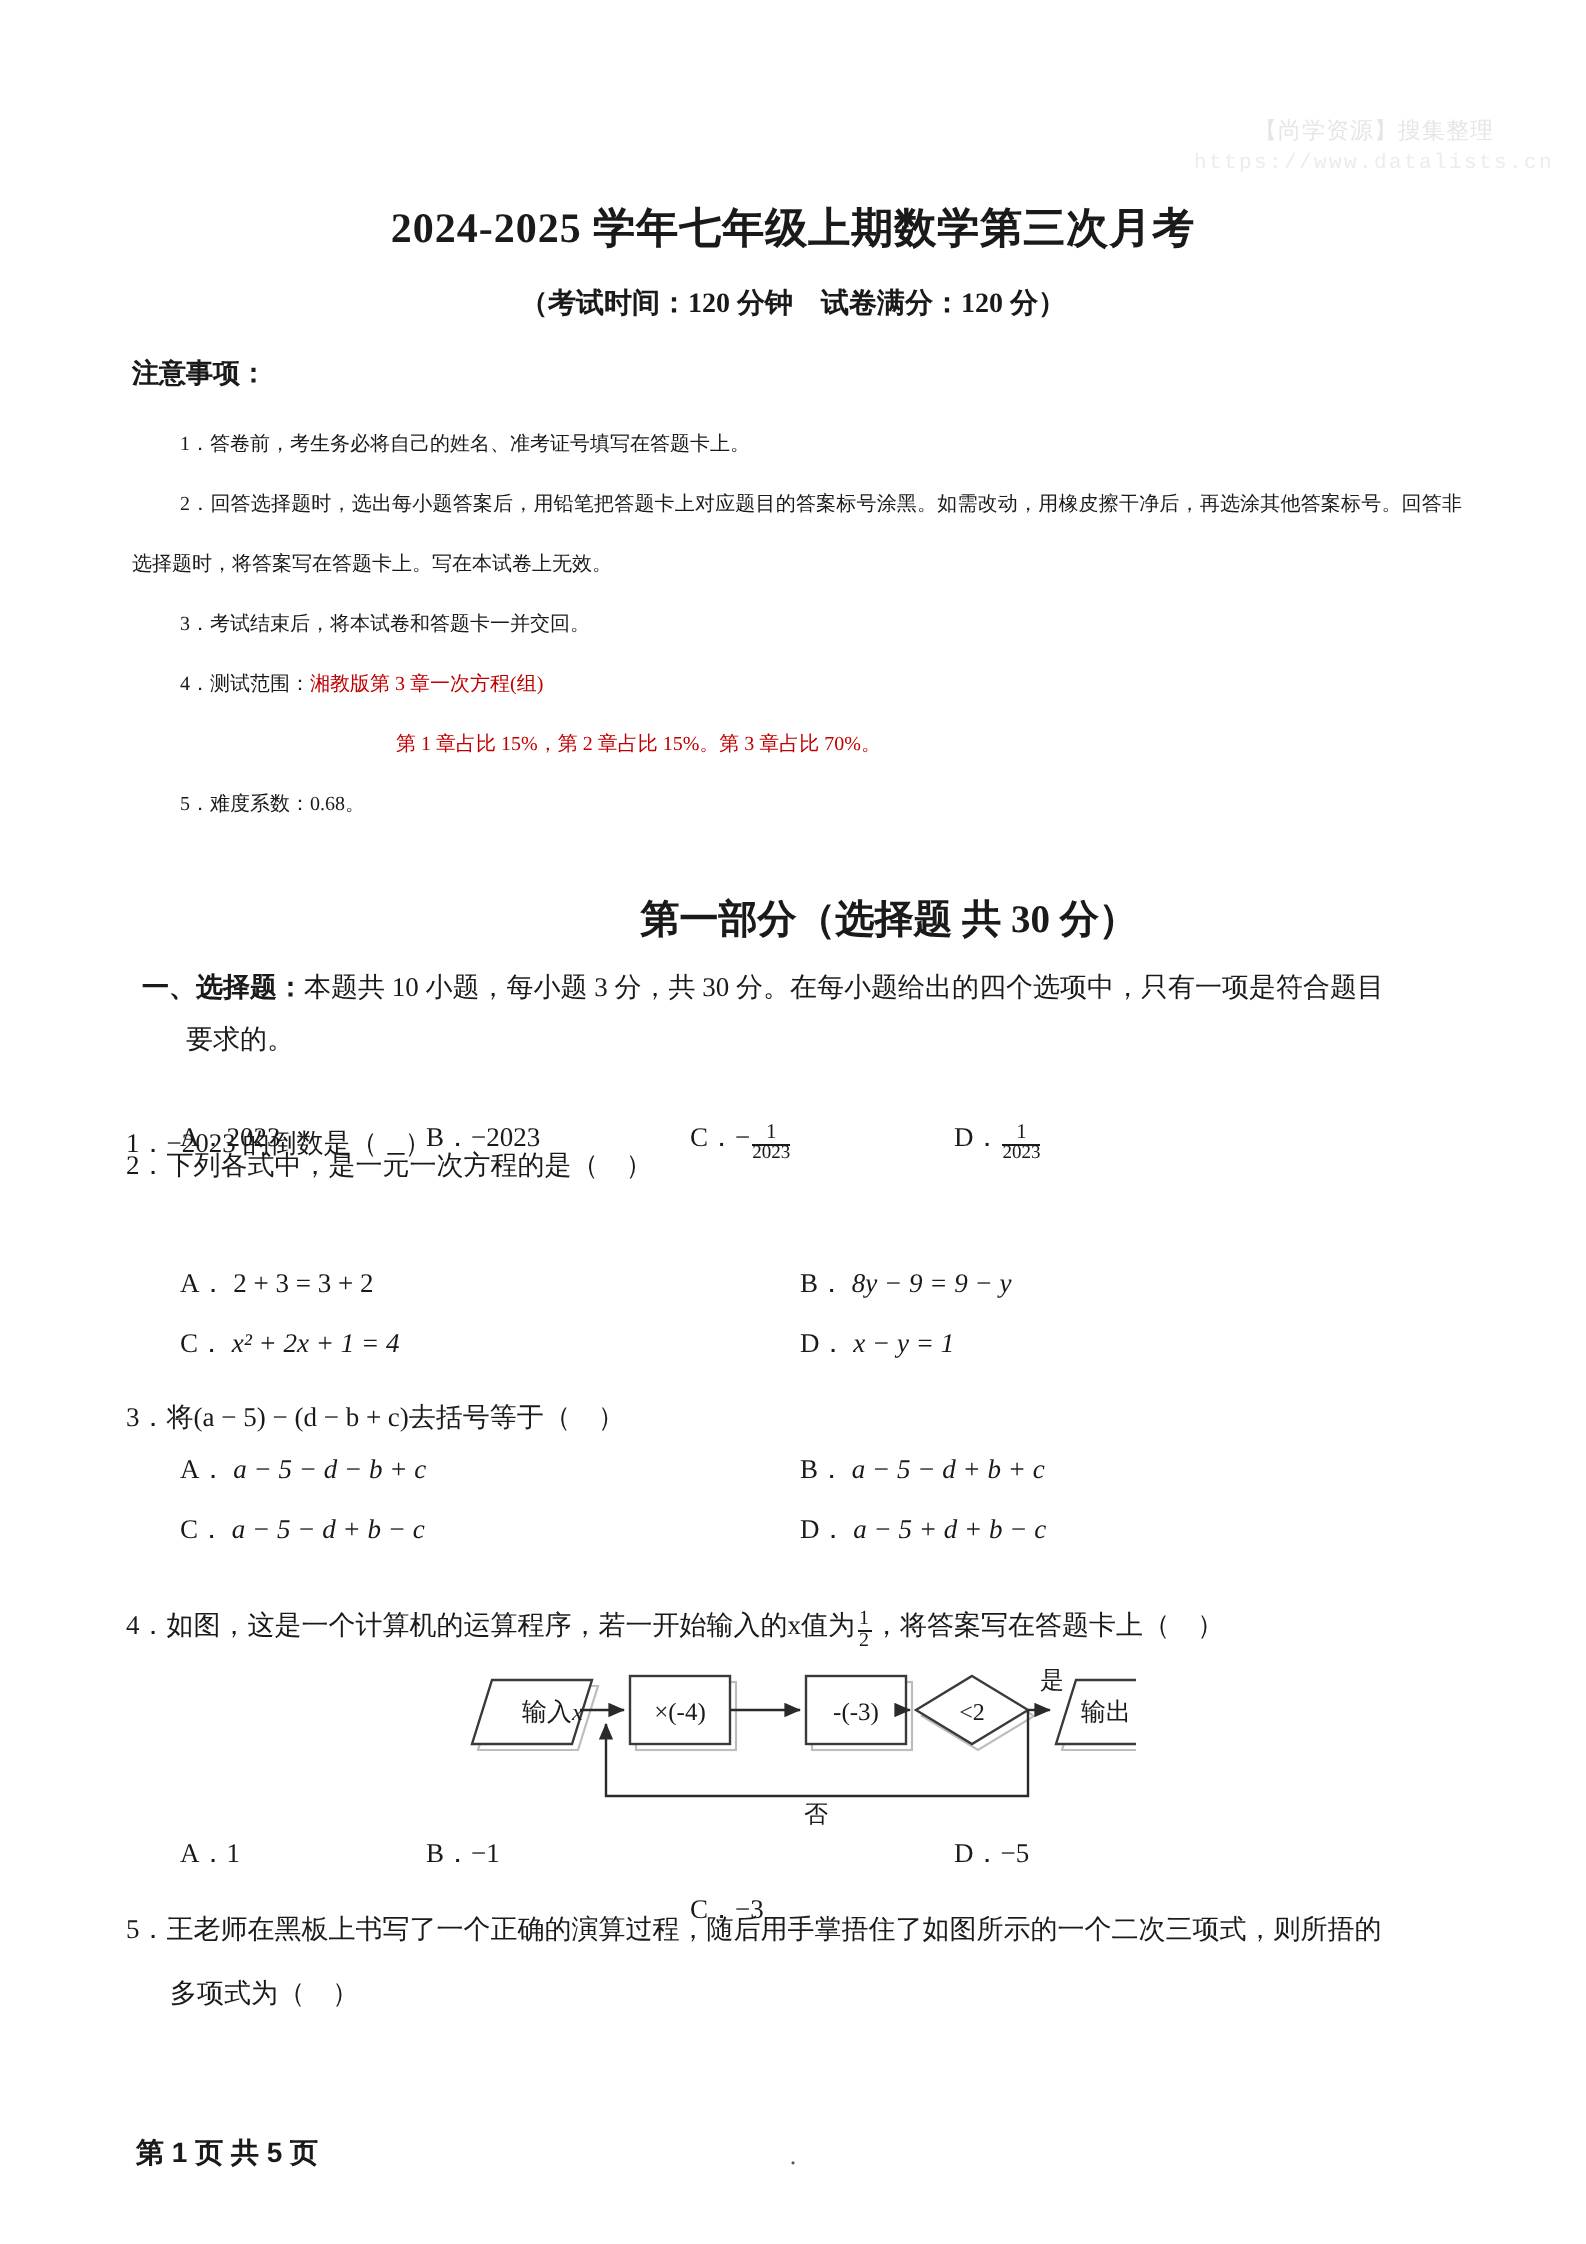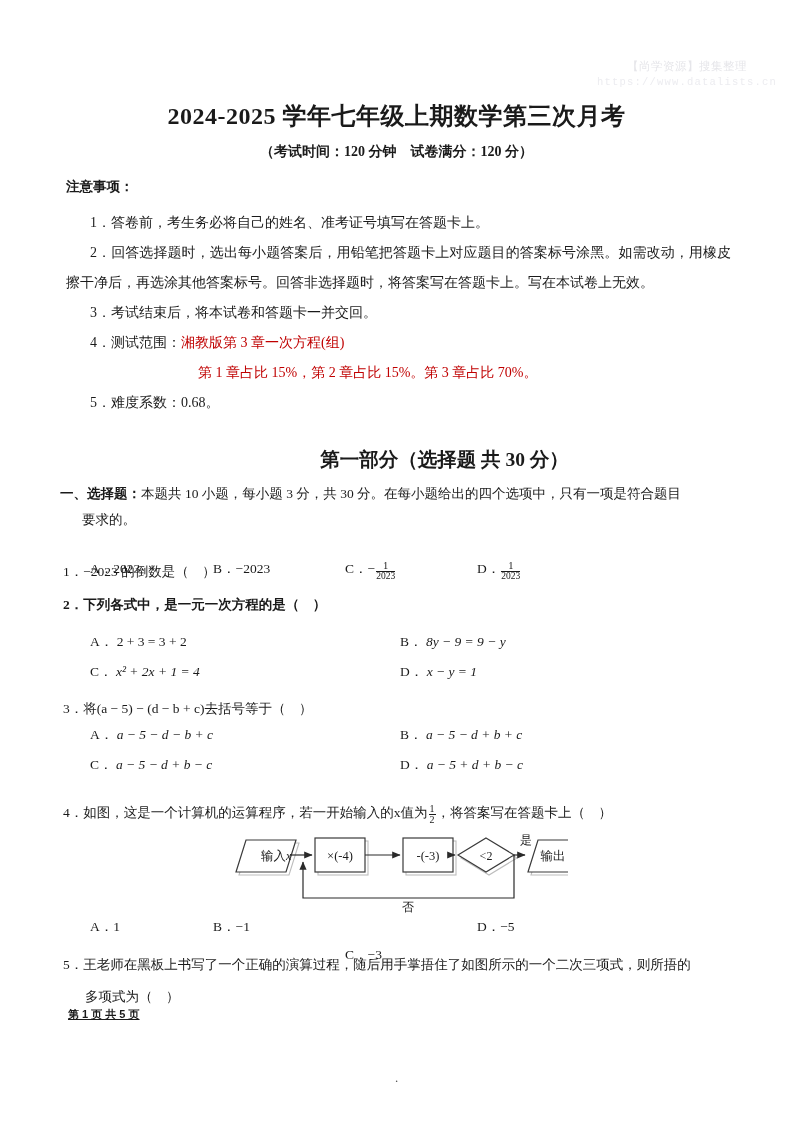--- a/index.html
+++ b/index.html
@@ -45,21 +45,21 @@
     letter-spacing: 1.2px;
     color: #ececf0;
   }
 
   
   .doc-title {
     position: absolute;
     left: 0; top: 100px;
     width: 793px;
     text-align: center;
-    font-size: 24px;
+    font-size: 21px;
     font-weight: bold;
     letter-spacing: 0.5px;
   }
   .doc-subtitle {
     position: absolute;
     left: 0; top: 143px;
     width: 793px;
     text-align: center;
     font-size: 14px;
     font-weight: bold;
@@ -70,21 +70,21 @@
     position: absolute;
     left: 66px; top: 178px;
     font-family: "Liberation Sans", sans-serif;
     font-size: 13.5px;
     font-weight: bold;
   }
   .notice-list {
     position: absolute;
     left: 66px; top: 208px;
     width: 665px;
-    font-size: 14px;
+    font-size: 10px;
     line-height: 30px;
   }
   .notice-item {
     text-indent: 24px;
     text-align: justify;
   }
   .notice-item.n4 { text-indent: 24px; }
   .red { color: #c00000; }
   .red-indent {
     display: block;
@@ -98,21 +98,21 @@
     position: absolute;
     left: 0; top: 446px;
     width: 793px;
     text-align: center;
     font-size: 19.5px;
     font-weight: bold;
     padding-left: 48px;
   }
   .section-intro {
     position: absolute;
-    left: 60px; top: 481px;
+    left: 71px; top: 481px;
     width: 668px;
     font-size: 13.5px;
     line-height: 26px;
     text-align: justify;
   }
   .section-intro .si-label { font-weight: bold; }
   .section-intro .si-wrap { display: block; padding-left: 22px; }
 
   
   .q {
@@ -177,25 +177,24 @@
     left: 228px;
     top: 832px;
     width: 340px;
     height: 82px;
   }
   .flow svg { display: block; }
 
   
   .footer-left {
     position: absolute;
-    left: 68px; top: 1007px;
+    left: 68px; top: 1068px;
     font-family: "Liberation Sans", sans-serif;
-    font-size: 11px;
-    font-weight: bold;
-    text-decoration: underline;
+    font-size: 14px;
+    font-weight: bold;
   }
   .footer-dot {
     position: absolute;
     left: 0; top: 1070px;
     width: 793px;
     text-align: center;
     font-size: 13px;
     color: #555;
   }
 </style>
@@ -235,21 +234,21 @@
   </div>
   <div class="opts" style="top:560px;">
     <div class="opt-row">
       <div class="opt" style="left:27px;"><span>A．</span><span class="math">2023</span></div>
       <div class="opt" style="left:150px;"><span>B．</span><span class="math">−2023</span></div>
       <div class="opt" style="left:282px;"><span>C．</span><span class="math">−</span><span class="frac"><span class="num">1</span><span class="den">2023</span></span></div>
       <div class="opt" style="left:414px;"><span>D．</span><span class="frac"><span class="num">1</span><span class="den">2023</span></span></div>
     </div>
   </div>
 
-  <div class="q q-stem" style="top:592px;font-weight:bold;">
+  <div class="q q-stem" style="top:570px;">
     <span>2．</span><span>下列各式中，是一元一次方程的是（</span>　<span>）</span>
   </div>
   <div class="opts" style="top:633px;">
     <div class="opt-row">
       <div class="opt math" style="left:27px;"><span>A．</span>&nbsp;<span class="math">2 + 3 = 3 + 2</span></div>
       <div class="opt math" style="left:337px;"><span>B．</span>&nbsp;<span class="it">8y − 9 = 9 − y</span></div>
     </div>
     <div class="opt-row">
       <div class="opt math" style="left:27px;"><span>C．</span>&nbsp;<span class="it">x² + 2x + 1 = 4</span></div>
       <div class="opt math" style="left:337px;"><span>D．</span>&nbsp;<span class="it">x − y = 1</span></div>

